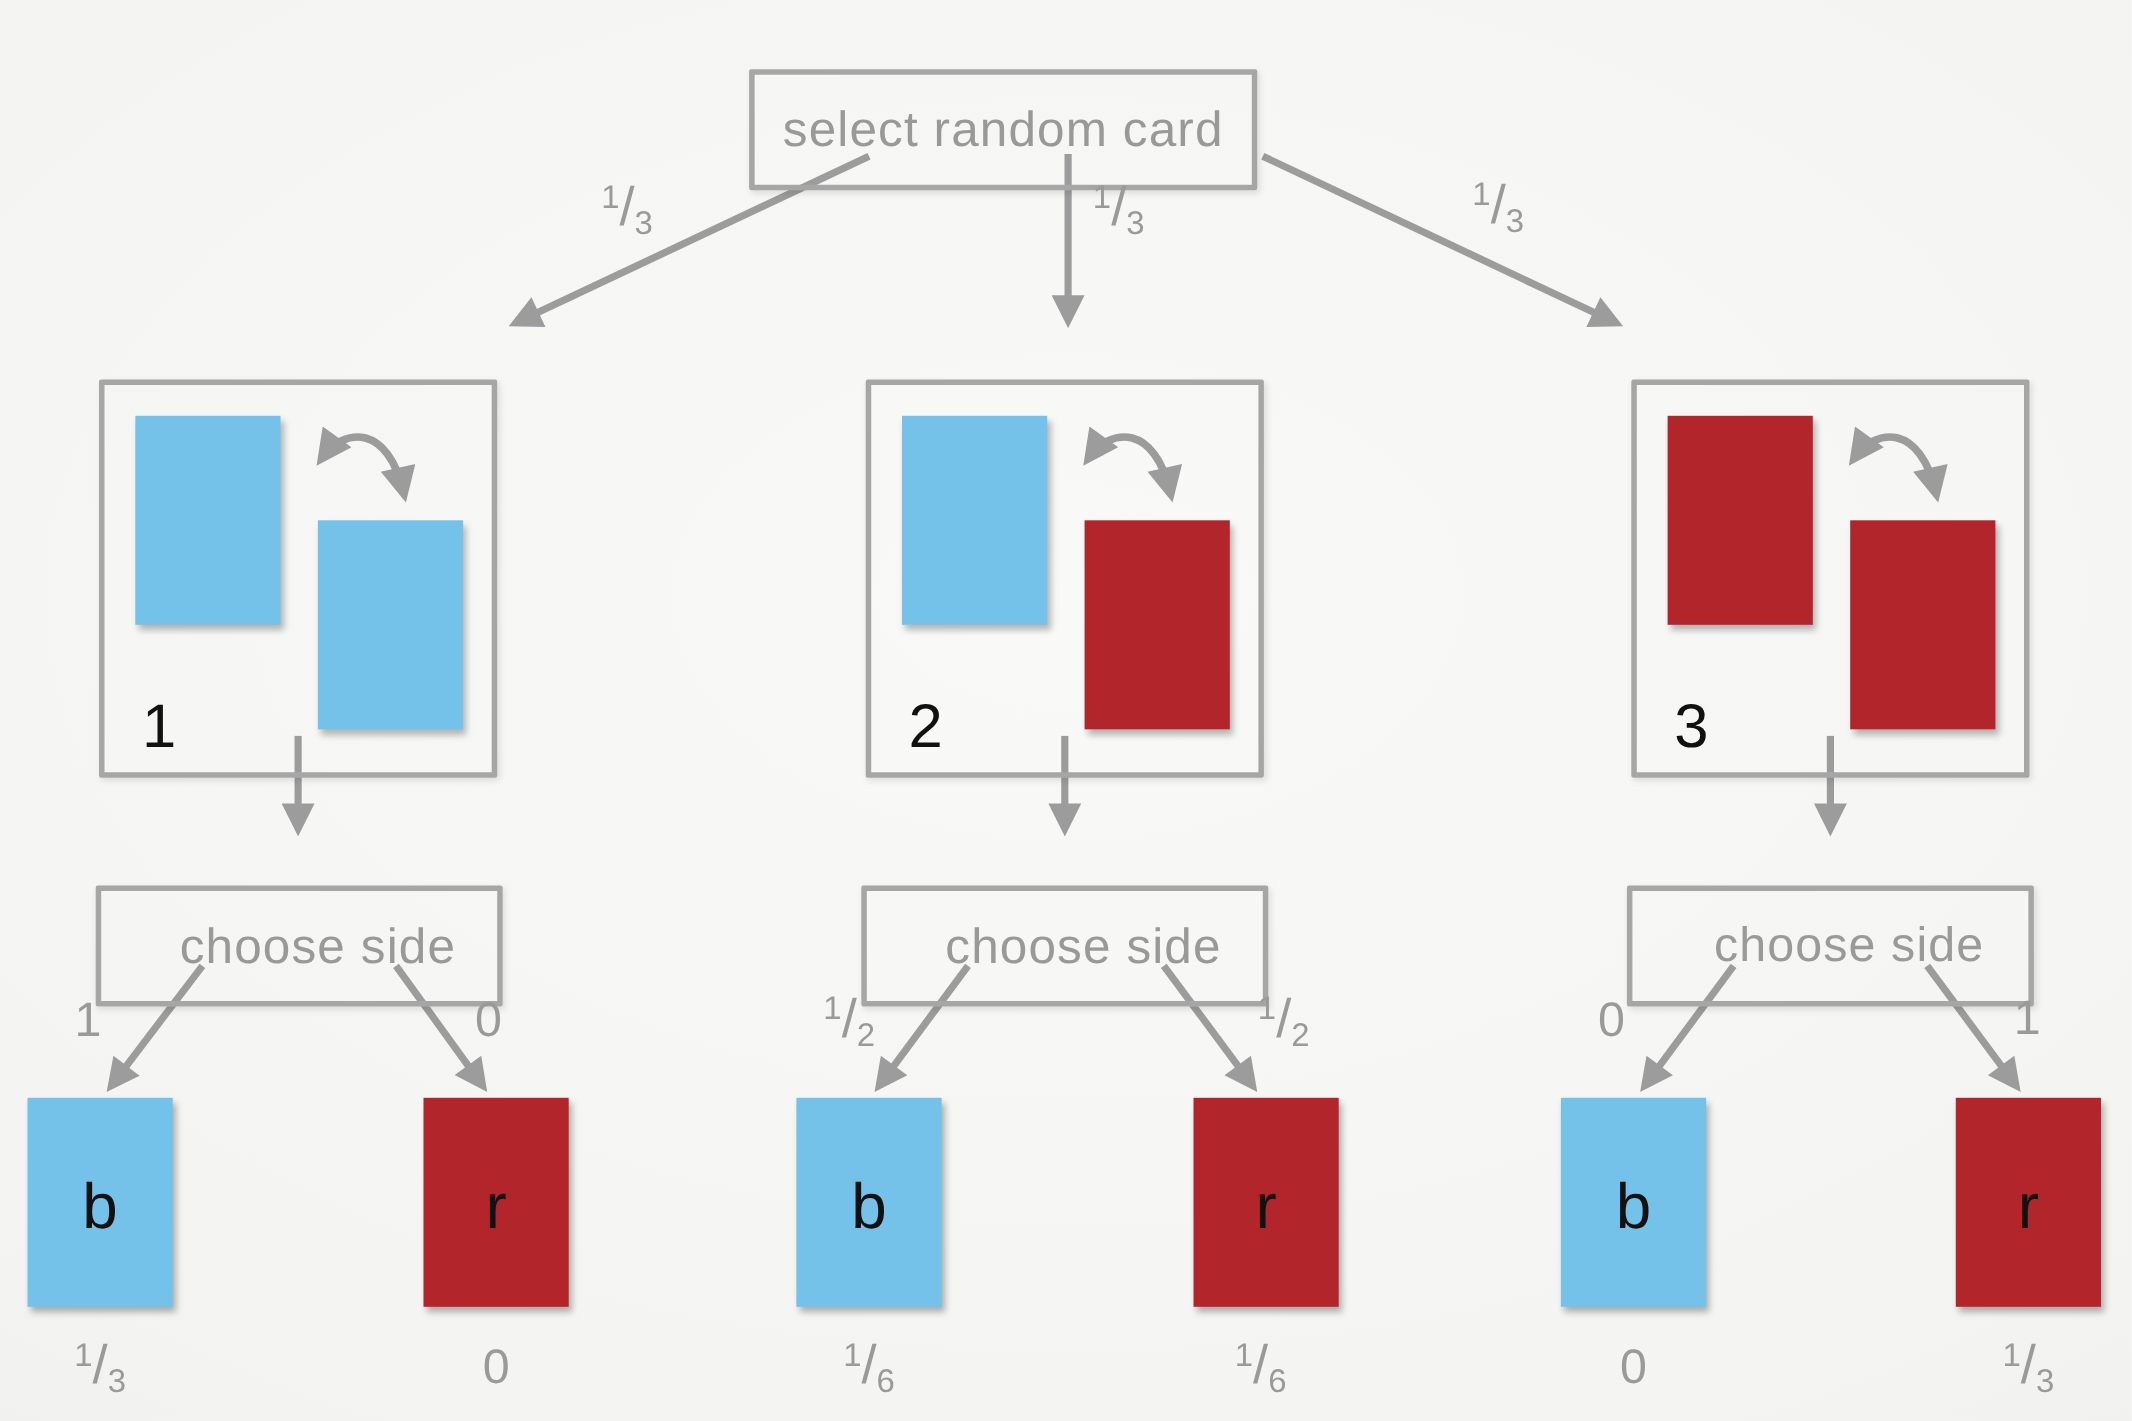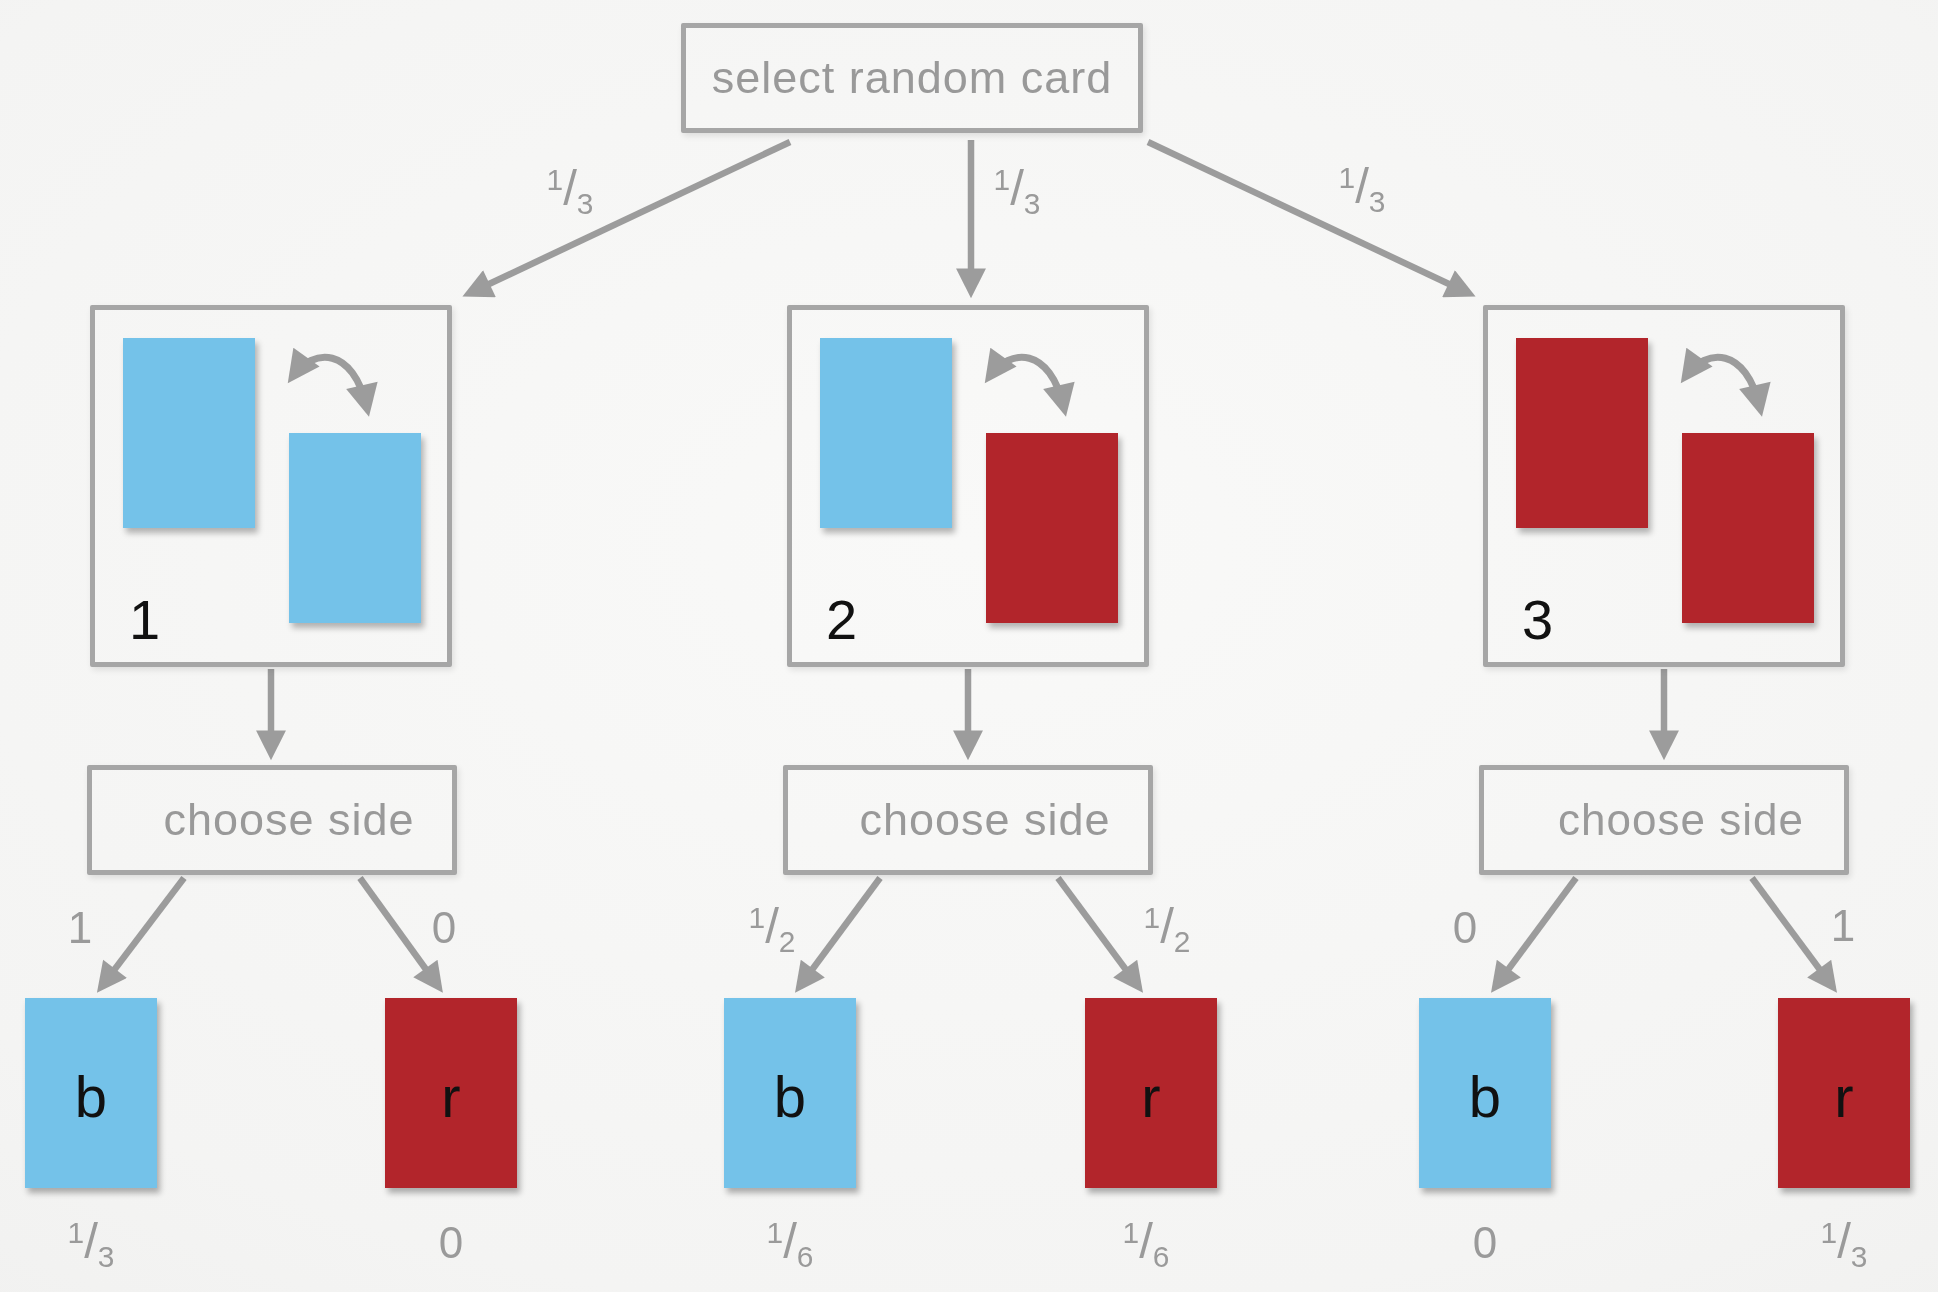--- a/index.html
+++ b/index.html
@@ -9,21 +9,21 @@
     width:1938px;height:1292px;
     background:radial-gradient(ellipse 130% 120% at 50% 42%, #f9f9f8 0%, #f4f4f3 50%, #e9e9e8 100%);
     overflow:hidden;
   }
   .outbox{
     position:absolute;
     border:5px solid #a6a6a6;
     border-radius:2px;
     box-sizing:border-box;
     box-shadow:2px 3px 6px rgba(0,0,0,0.10);
-    display:flex;align-items:center;justify-content:center;
+    display:flex;align-items:center;justify-content:center;margin-top:40px;
   }
   .nodelabel{
     color:#999999;
     font-size:45px;
     letter-spacing:1px;
     white-space:nowrap;
   }
   .cardbox{width:362px;height:362px;top:305px;}
   .sidebox{width:370px;height:110px;top:765px;padding-left:34px;}
   .topbox{left:681px;top:23px;width:462px;height:110px;}

